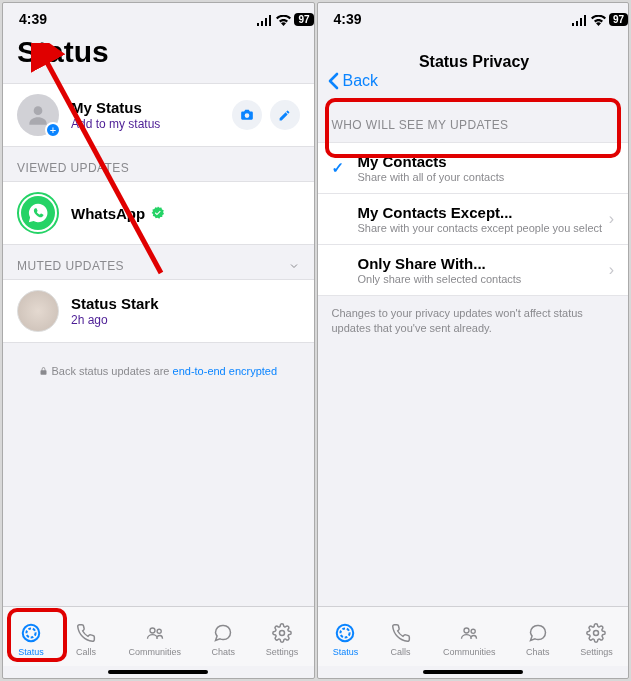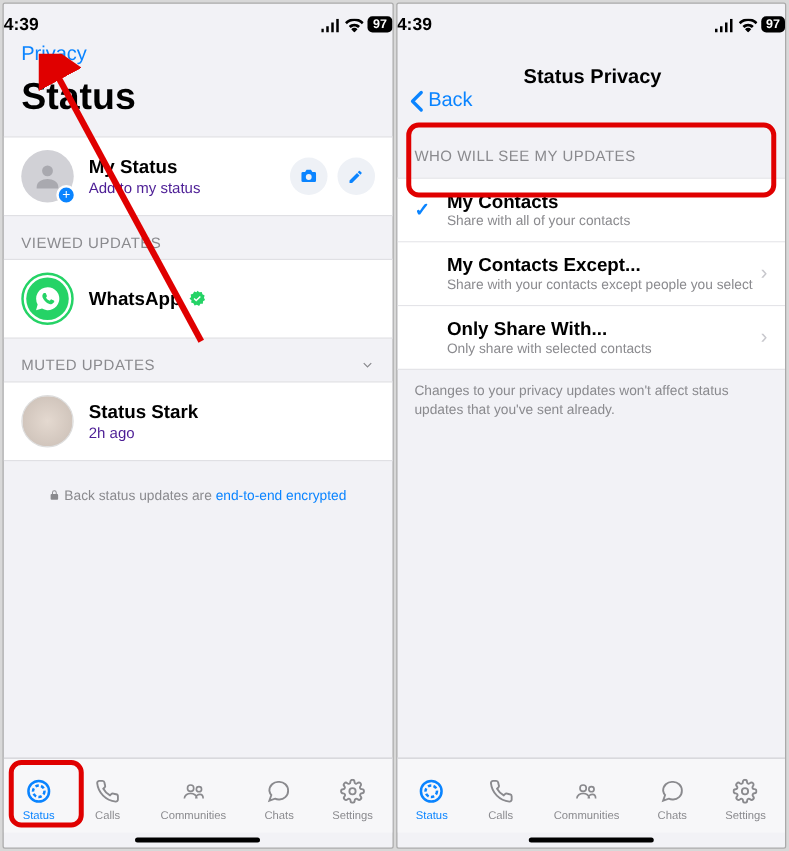--- a/index.html
+++ b/index.html
@@ -1,18 +1,18 @@
 <!DOCTYPE html>
 <html><head>
 <meta charset="utf-8">
 <style>
 * { margin: 0; padding: 0; box-sizing: border-box; font-family: -apple-system, BlinkMacSystemFont, "Segoe UI", Helvetica, Arial, sans-serif; }
 body { background: #d8d8d8; display: flex; gap: 2px; padding: 2px; width: 631px; height: 681px; }
 .phone { flex: 1; background: #f2f2f6; border: 1px solid #aaa; border-radius: 2px; display: flex; flex-direction: column; overflow: hidden; position: relative; }
-.status-bar { display: flex; justify-content: space-between; align-items: center; padding: 8px 0 0; font-size: 14px; font-weight: 600; color: #000; }
+.status-bar { display: flex; justify-content: space-between; align-items: center; padding: 8px 0 0; font-size: 14px; font-weight: 600; color: #000; margin-left: 16px; }
 .status-right { display: flex; align-items: flex-end; gap: 3px; }
 .battery { display: inline-flex; align-items: center; background: #000; border-radius: 4px; color: #fff; font-size: 10px; font-weight: 700; padding: 1px 4px; }
 .nav-link { color: #0a84ff; font-size: 16px; padding: 8px 14px 0; }
 .nav-row { display: flex; align-items: center; padding: 6px 10px 0; }
 .back-btn { color: #0a84ff; font-size: 16px; display: flex; align-items: center; gap: 4px; margin-top: 39px; }
 .nav-title { flex: 1; text-align: center; font-weight: 600; font-size: 16px; margin-left: -48px; }
 .page-title { font-size: 30px; font-weight: 800; padding: 8px 14px 14px; color: #000; }
 .row { background: #fff; display: flex; align-items: center; padding: 10px 14px; border-top: 0.5px solid #e0e0e4; border-bottom: 0.5px solid #e0e0e4; }
 .avatar-wrap { position: relative; width: 42px; height: 42px; margin-right: 12px; }
 .avatar-bg { width: 42px; height: 42px; border-radius: 50%; background: #d1d1d6; display: flex; align-items: center; justify-content: center; }
@@ -54,21 +54,20 @@
     <div class="status-right">
       <svg width="16" height="11" viewBox="0 0 16 11">
           <path fill="#000" d="M0 8h2v3H0zM4 6h2v5H4zM8 3h2v8H8zM12 0h2v11h-2z"></path>
         </svg>
       <svg width="15" height="11" viewBox="0 0 15 11">
           <path fill="#000" d="M7.5 11L10 8.3c-1.4-1.4-3.6-1.4-5 0L7.5 11zM3 5.8l1.5 1.6c1.7-1.7 4.3-1.7 6 0L12 5.8C9.5 3.3 5.5 3.3 3 5.8zM0 2.7l1.5 1.6c3.3-3.3 8.7-3.3 12 0L15 2.7C10.9-1.4 4.1-1.4 0 2.7z"></path>
         </svg>
       <span class="battery">97</span>
     </div>
   </div>
-  <div class="nav-link">Privacy</div>
   <div class="page-title">Status</div>
 
   <div class="row">
     <div class="avatar-wrap">
       <div class="avatar-bg">
         <svg width="26" height="26" viewBox="0 0 24 24" fill="#a9a9af">
             <circle cx="12" cy="8" r="4"></circle>
             <path d="M4 20c0-4 4-6 8-6s8 2 8 6v1H4z"></path>
           </svg>
       </div>

